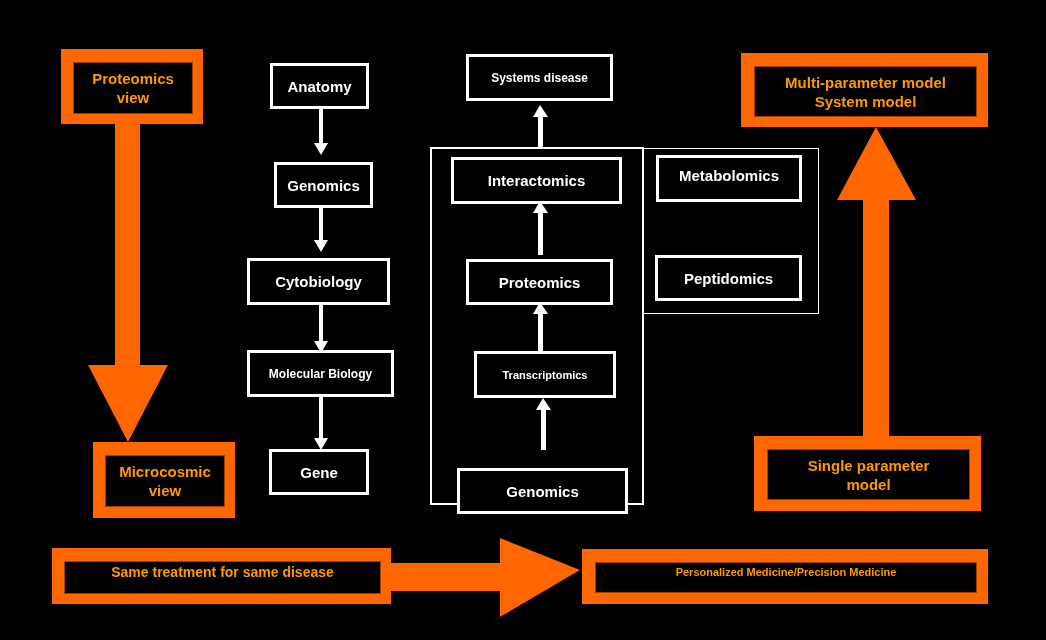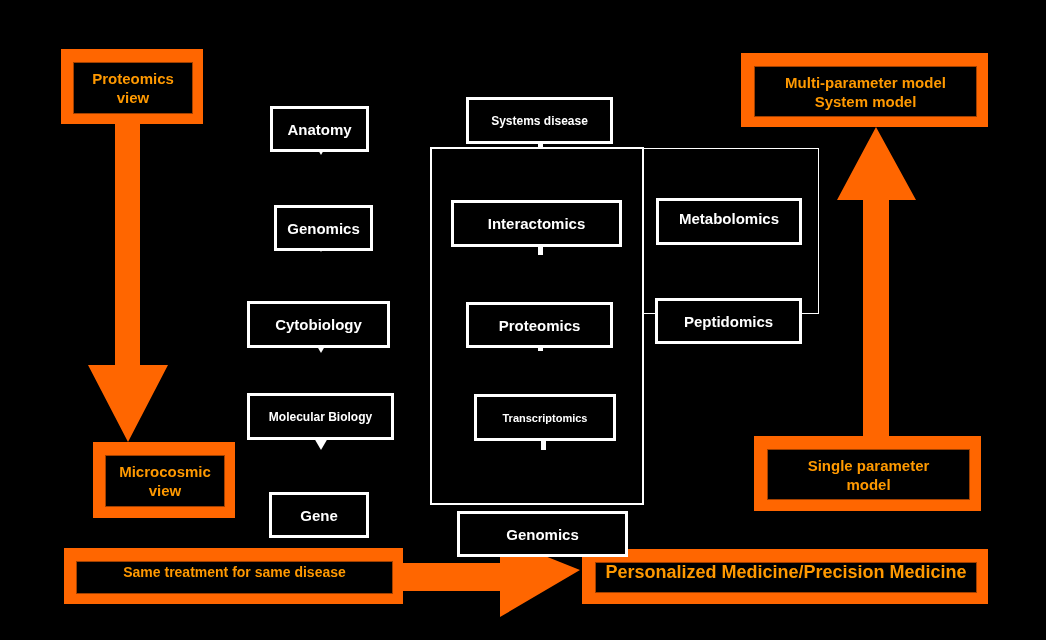--- a/index.html
+++ b/index.html
@@ -1,20 +1,20 @@
 <!DOCTYPE html>
 <html><head>
 <meta charset="utf-8">
 <style>
   html, body { margin:0; padding:0; background:#000; }
   body { width:1046px; height:640px; position:relative; overflow:hidden; font-family:"Liberation Sans", sans-serif; }
   .abs { position:absolute; box-sizing:border-box; }
   .obox { background:#ff6600; }
   .oinner { position:absolute; background:#000; border:1px solid #a04000; display:flex; align-items:center; justify-content:center; text-align:center; color:#ff9900; font-weight:bold; font-size:15px; line-height:19px; }
-  .wbox { position:absolute; box-sizing:border-box; border:3px solid #fff; background:#000; color:#fff; font-weight:bold; display:flex; align-items:center; justify-content:center; text-align:center;margin-top:43px; }
+  .wbox { position:absolute; box-sizing:border-box; border:3px solid #fff; background:#000; color:#fff; font-weight:bold; display:flex; align-items:center; justify-content:center; text-align:center; }
   .frame { position:absolute; box-sizing:border-box; border:2px solid #fff; }
   svg { position:absolute; left:0; top:0; }
 </style>
 </head>
 <body>
 
 <svg width="1046" height="640">
 
   <polygon fill="#ff6600" points="115,124 140,124 140,365 168,365 128,442 88,365 115,365"></polygon>
 
@@ -72,25 +72,25 @@
 
 <div class="abs obox" style="left:741px;top:53px;width:247px;height:74px;">
   <div class="oinner" style="left:13px;top:13px;width:221px;height:49px;white-space:pre-line;">Multi-parameter model
 System model</div>
 </div>
 <div class="abs obox" style="left:754px;top:436px;width:227px;height:75px;">
   <div class="oinner" style="left:13px;top:13px;width:201px;height:49px;white-space:pre-line;">Single parameter
 model</div>
 </div>
 
-<div class="abs obox" style="left:52px;top:548px;width:339px;height:56px;margin-left:12px;">
+<div class="abs obox" style="left:52px;top:548px;width:339px;height:56px;">
   <div class="oinner" style="left:12px;top:13px;width:315px;height:30px;align-items:flex-start;font-size:14px;padding-top:1px;">Same treatment for same disease</div>
 </div>
 <div class="abs obox" style="left:582px;top:549px;width:406px;height:55px;">
-  <div class="oinner" style="left:13px;top:13px;width:380px;height:29px;align-items:flex-start;font-size:18px;padding-top:0px;">Personalized Medicine/Precision Medicine</div>
+  <div class="oinner" style="left:13px;top:13px;width:380px;height:29px;align-items:flex-start;font-size:11px;padding-top:0px;">Personalized Medicine/Precision Medicine</div>
 </div>
 
 <div class="wbox" style="left:270px;top:63px;width:99px;height:46px;font-size:15px;">Anatomy</div>
 <div class="wbox" style="left:274px;top:162px;width:99px;height:46px;font-size:15px;">Genomics</div>
 <div class="wbox" style="left:247px;top:258px;width:143px;height:47px;font-size:15px;">Cytobiology</div>
 <div class="wbox" style="left:247px;top:350px;width:147px;height:47px;font-size:12px;">Molecular Biology</div>
 <div class="wbox" style="left:269px;top:449px;width:100px;height:46px;font-size:15px;">Gene</div>
 
 <div class="frame" style="left:430px;top:147px;width:214px;height:358px;"></div>
 <div class="frame" style="left:642px;top:148px;width:177px;height:166px;border-left:none;border-width:1px;"></div>

